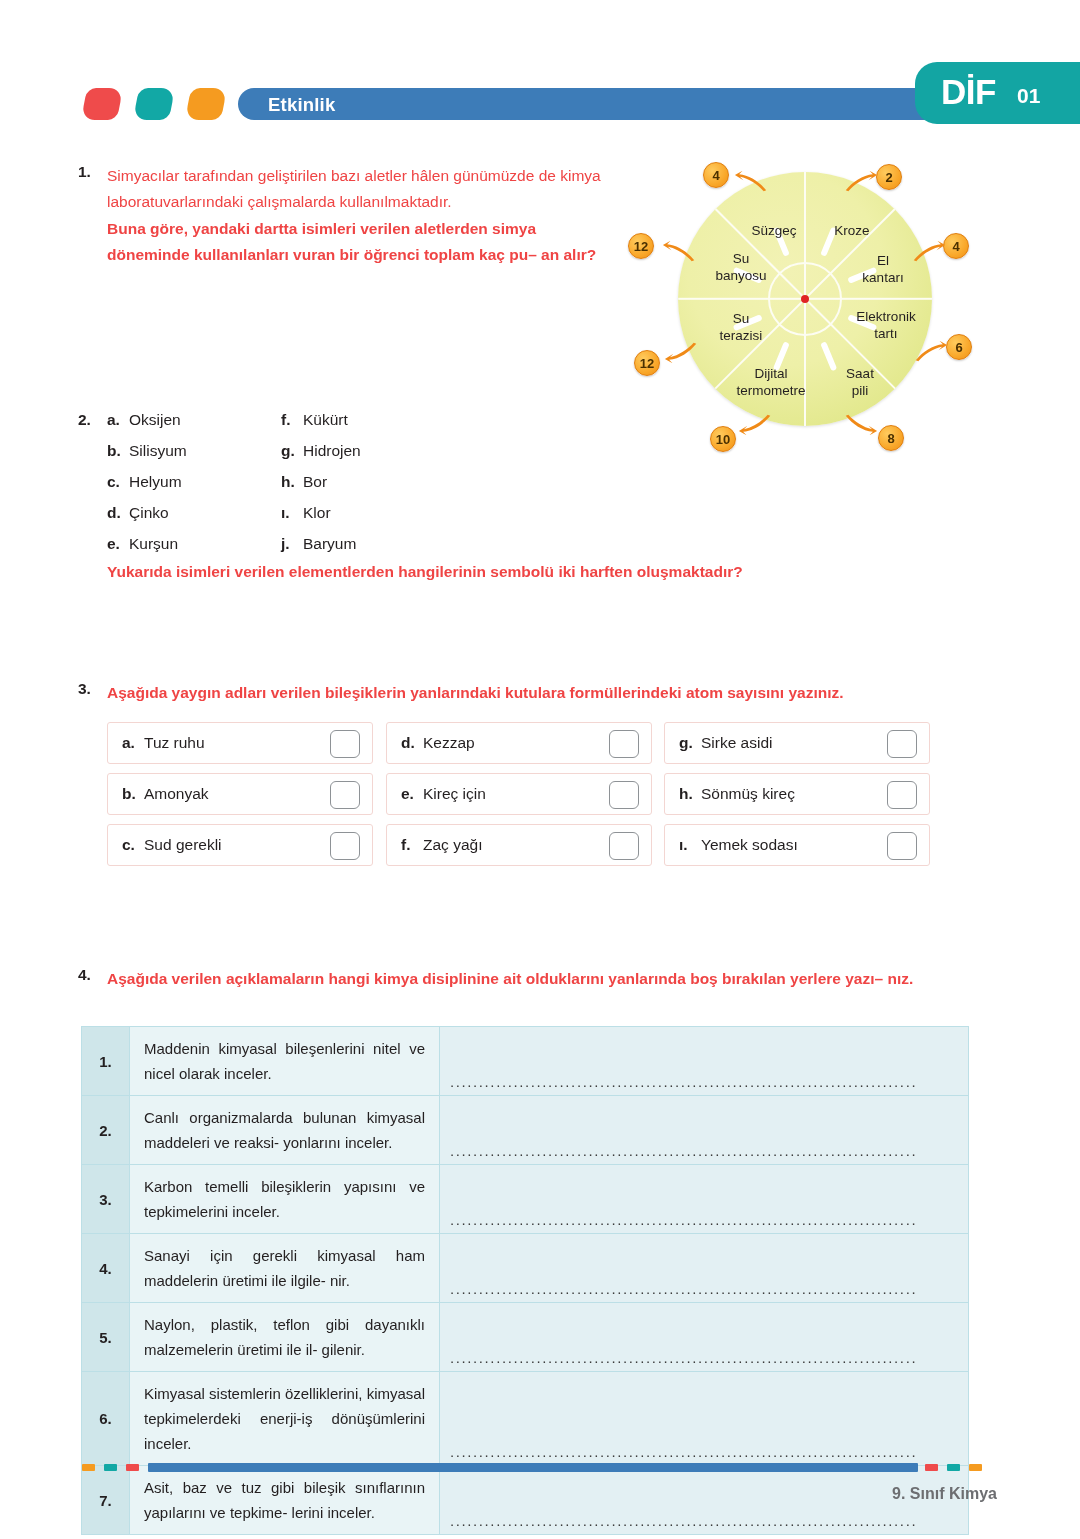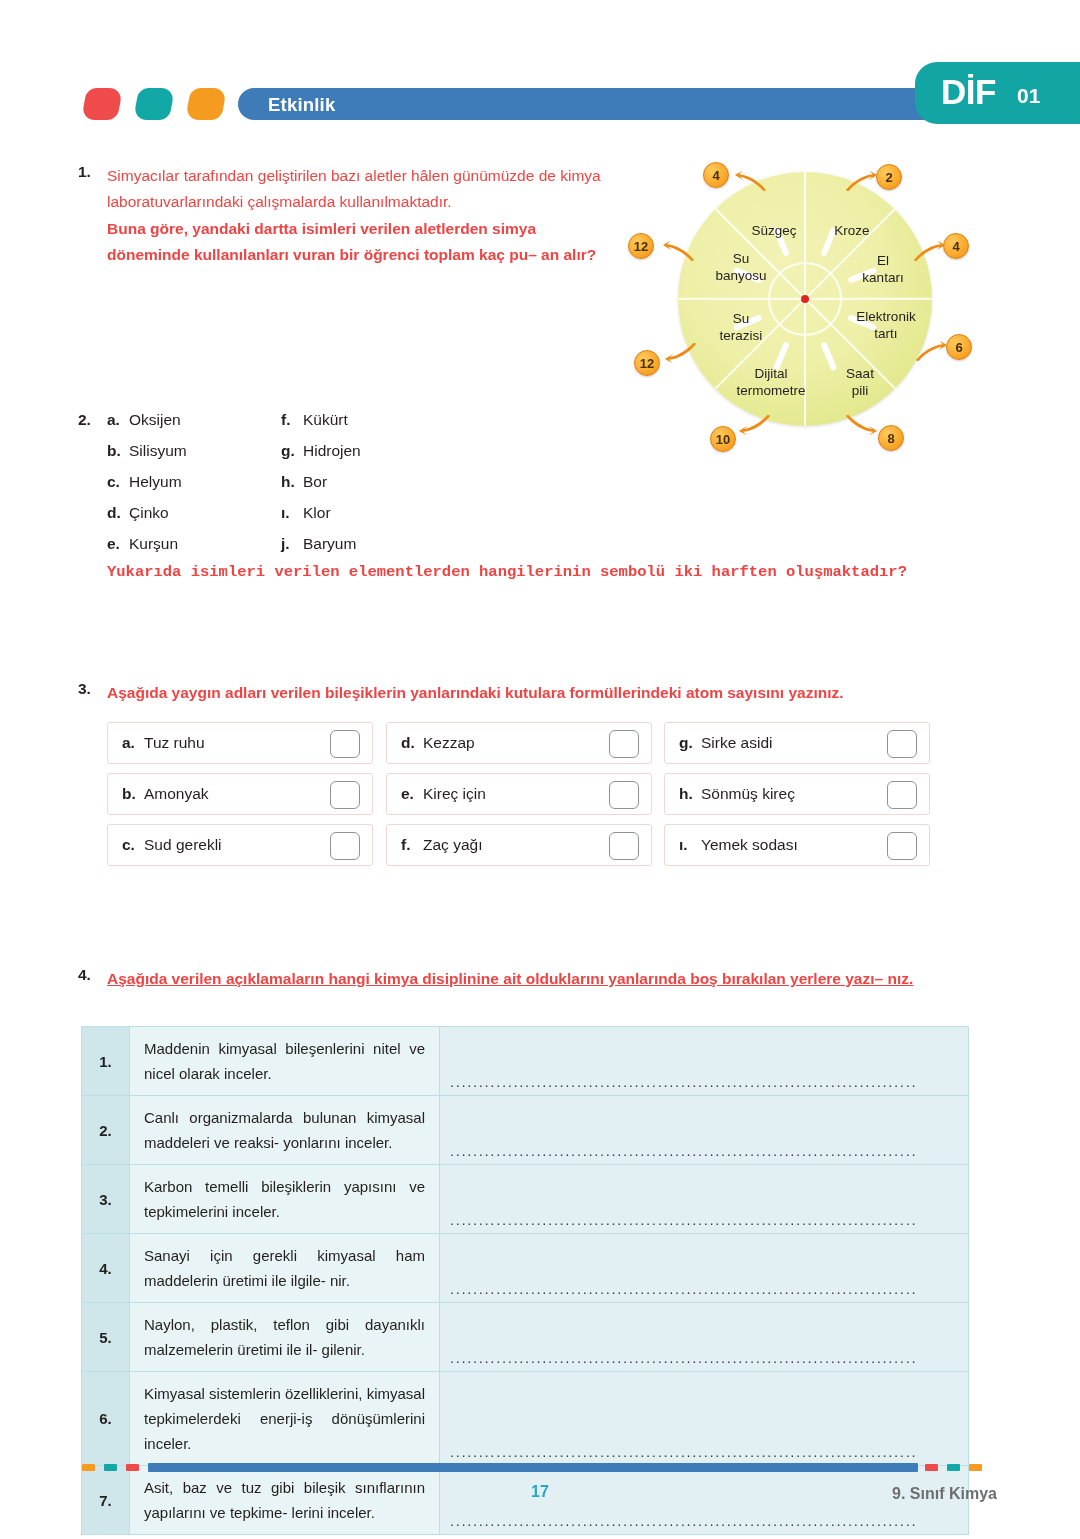--- a/index.html
+++ b/index.html
@@ -95,21 +95,21 @@
     box-shadow: 0 1px 2px rgba(0,0,0,.2);
   }
   .dart-arrow { position: absolute; width: 34px; height: 22px; }
 
   
   #q2-num { left: 78px; top: 411px; }
   .q2-item {
     position: absolute; font-size: 15.5px; color: #231f20; white-space: nowrap;
   }
   .q2-item b { font-weight: bold; display: inline-block; width: 22px; }
-  #q2-ask { left: 107px; top: 559px; width: 820px; font-family: Liberation Mono, monospace; }
+  #q2-ask { left: 107px; top: 559px; width: 820px; }
 
   
   #q3-num { left: 78px; top: 680px; }
   #q3-ask { left: 107px; top: 680px; width: 830px; }
   .q3-grid { position: absolute; left: 107px; top: 722px; width: 824px; }
   .q3-col { position: absolute; top: 0; width: 266px; }
   .q3-col.c1 { left: 0; }
   .q3-col.c2 { left: 279px; }
   .q3-col.c3 { left: 557px; }
   .q3-cell {
@@ -119,21 +119,21 @@
   }
   .q3-letter { font-size: 15.5px; font-weight: bold; margin-left: 14px; width: 22px; }
   .q3-text { font-size: 15.5px; }
   .q3-box {
     position: absolute; right: 12px; top: 7px; width: 30px; height: 28px;
     border: 1.3px solid #8e9296; border-radius: 6px; background: #ffffff;
   }
 
   
   #q4-num { left: 78px; top: 966px; }
-  #q4-ask { left: 107px; top: 966px; width: 830px; text-decoration: underline; }
+  #q4-ask { left: 107px; top: 966px; width: 830px; }
   .q4-table {
     position: absolute; left: 81px; top: 1026px; width: 888px;
     border-collapse: collapse;
   }
   .q4-table td {
     border: 1.3px solid #bcdfe6; vertical-align: middle;
   }
   .q4-idx {
     width: 48px; background: #cfe6ea; text-align: center;
     font-size: 15px; font-weight: bold; color: #231f20;
@@ -385,17 +385,16 @@
   </table>
 
   <div class="footer">
     <div class="f-dash" style="left:82px;  background:#f59b20;"></div>
     <div class="f-dash" style="left:104px; background:#12a8a5;"></div>
     <div class="f-dash" style="left:126px; background:#ef4b4b;"></div>
     <div class="f-bar" style="left:148px; width:770px;"></div>
     <div class="f-dash" style="left:925px; background:#ef4b4b;"></div>
     <div class="f-dash" style="left:947px; background:#12a8a5;"></div>
     <div class="f-dash" style="left:969px; background:#f59b20;"></div>
-    <div class="f-page">17</div>
     <div class="f-right">9. Sınıf Kimya</div>
   </div>
 
 </div>
 
 </body></html>

